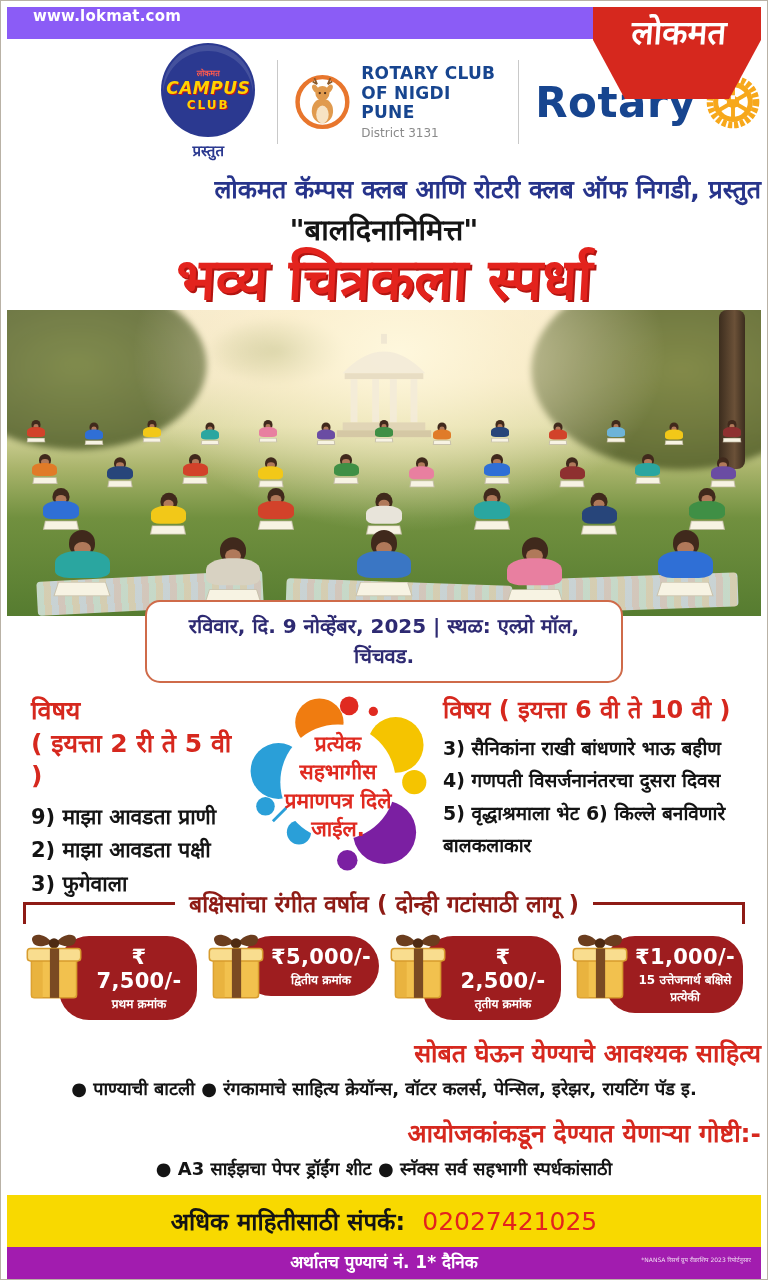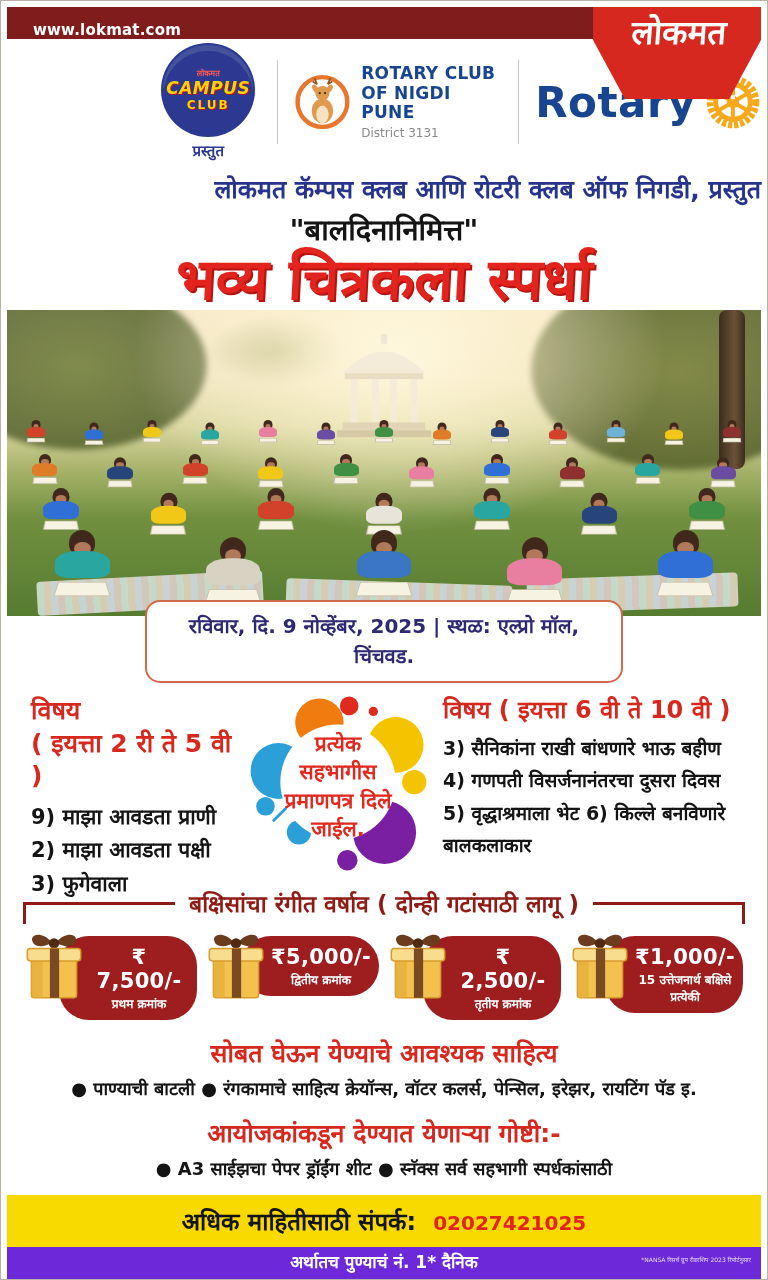--- a/index.html
+++ b/index.html
@@ -2,21 +2,21 @@
 <html><head>
 <meta charset="utf-8">
 <style>
   * { margin:0; padding:0; box-sizing:border-box; }
   html,body { width:768px; height:1280px; overflow:hidden; background:#fff; }
   body { font-family:"DejaVu Sans","Liberation Sans",sans-serif; }
   .page { width:768px; height:1280px; background:#fff; border:1px solid #b9b2a6;
           padding:6px 6px 0; display:flex; flex-direction:column; position:relative; }
 
   
-  .topbar { height:32px; background:#7f1d1d; display:flex; align-items:flex-end; padding-left:26px; flex:0 0 auto; }
+  .topbar { height:32px; background:#8b5cf6; display:flex; align-items:flex-start; padding-left:26px; flex:0 0 auto; }
   .topbar-url { color:#fff; font-weight:bold; font-size:15px; letter-spacing:.2px; }
   .brand-tab { position:absolute; top:6px; right:6px; width:168px; height:92px; background:#d6281e; z-index:5;
                clip-path:polygon(0 0,100% 0,100% 36%,81% 100%,19% 100%,0 36%);
                display:flex; justify-content:center; }
   .brand-tab .brand { color:#fff; font-size:33px; font-weight:bold; margin-top:2px; transform:skewX(-4deg); }
 
   
   .logos { flex:0 0 auto; height:126px; display:flex; align-items:center; gap:16px; padding-left:148px; }
   .logo-div { width:1px; height:84px; background:#c9c9c9; }
   .campus { width:112px; text-align:center; }
@@ -81,26 +81,26 @@
                    color:#8e1b15; font-size:23px; font-weight:800; white-space:nowrap; }
   .prizes { display:flex; gap:10px; margin:12px 2px 0; }
   .prize { flex:1; position:relative; }
   .pill { margin-left:34px; background:#9e1d1f; color:#fff; border-radius:30px; text-align:center;
           padding:9px 6px 8px 28px; min-height:58px; }
   .amount { font-size:21px; font-weight:800; letter-spacing:.3px; }
   .rank { font-size:12px; font-weight:700; margin-top:2px; }
   .gift { position:absolute; left:-4px; top:-10px; width:66px; height:78px; z-index:2; }
 
   
-  .section-heading { flex:0 0 auto; text-align:center; color:#d6281e; font-size:25px; font-weight:800; margin-top:15px; }
+  .section-heading { flex:0 0 auto; text-align:right; color:#d6281e; font-size:25px; font-weight:800; margin-top:15px; }
   .section-items { flex:0 0 auto; text-align:center; color:#141414; font-size:18px; font-weight:600; margin-top:7px; padding:0 14px; }
   .contact { flex:0 0 auto; margin-top:15px; background:#f8d900; text-align:center; padding:9px 0 10px; }
   .contact-label { color:#141414; font-size:24px; font-weight:800; }
-  .contact-phone { color:#e3231d; font-size:20px; font-weight:700; margin-left:12px; }
-  .footer { flex:0 0 auto; background:#6d28d9; color:#fff; text-align:center; padding:3px 0 6px; position:relative; }
+  .contact-phone { color:#e3231d; font-size:25px; font-weight:400; margin-left:12px; }
+  .footer { flex:0 0 auto; background:#a21caf; color:#fff; text-align:center; padding:3px 0 6px; position:relative; }
   .tagline { font-size:17px; font-weight:700; }
   .disclaimer { position:absolute; right:10px; top:9px; font-size:6px; opacity:.85; }
 </style>
 </head>
 <body>
 
 <div class="page">
 
   <div class="topbar">
     <span class="topbar-url">www.lokmat.com</span>

